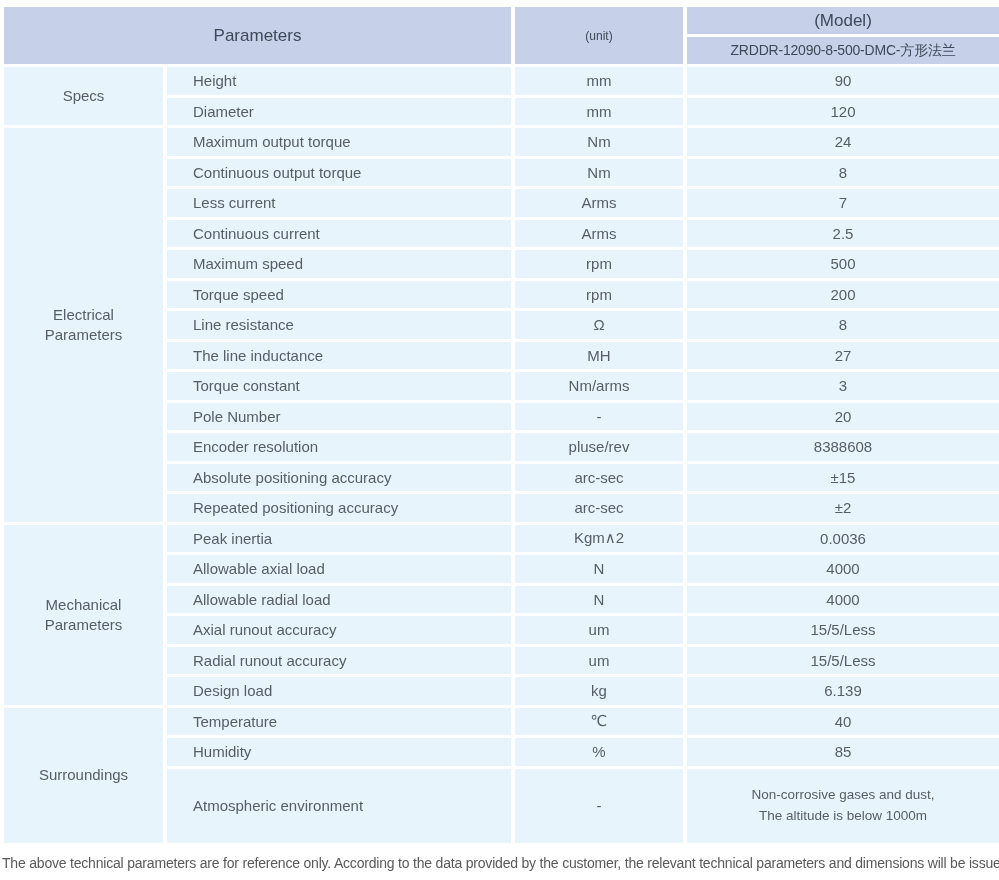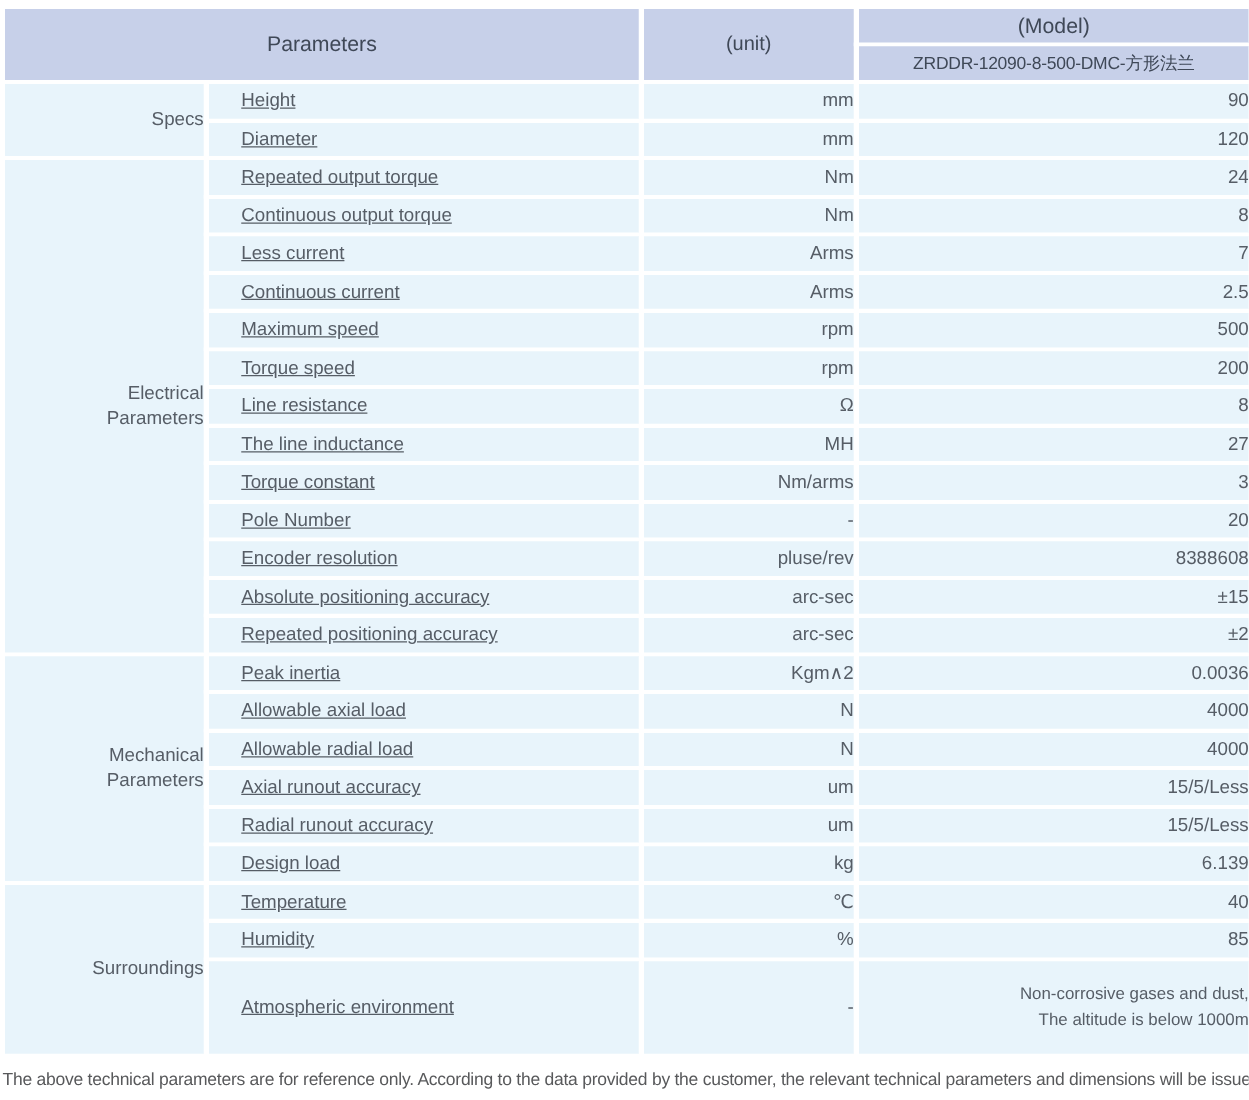--- a/index.html
+++ b/index.html
@@ -35,43 +35,42 @@
     padding: 0;
   }
   thead tr { height: 30px; }
   thead th {
     background: var(--header-bg, #c7d0e9);
     color: var(--header-text, #3f4857);
     text-align: center;
     vertical-align: middle;
   }
   th.parameters-cell { font-size: 17px; }
-  th.unit-cell-h     { font-size: 16px; }
+  th.unit-cell-h     { font-size: 12px; }
   th.model-cell      { font-size: 17px; }
   th.model-value-cell{ font-size: 14px; letter-spacing: -0.2px; }
 
   tbody tr { height: 30.5px; }
   tbody tr.tall { height: 77px; }
   tbody td {
     background: var(--row-bg, #e8f4fb);
     color: var(--body-text, #565d66);
     font-size: 15px;
     vertical-align: middle;
   }
   td.group-cell {
-    text-align: right;
+    text-align: center;
     line-height: 1.3;
   }
   td.name-cell {
     text-align: left;
     padding-left: 26px;
-    text-decoration: underline;
   }
   td.unit-cell, td.value-cell {
-    text-align: right;
+    text-align: center;
   }
   tbody tr.tall td.value-cell {
     font-size: 13.5px;
     line-height: 1.55;
   }
   .footer-note {
     margin-top: 9px;
     padding-left: 2px;
     font-size: 14px;
     letter-spacing: -0.2px;
@@ -111,21 +110,21 @@
         <tr>
           <td class="name-cell">Diameter</td>
           <td class="unit-cell">mm</td>
           <td class="value-cell">120</td>
         </tr>
       </tbody>
       <tbody>
         <tr>
           <td class="group-cell" rowspan="13">Electrical
 Parameters</td>
-          <td class="name-cell">Repeated output torque</td>
+          <td class="name-cell">Maximum output torque</td>
           <td class="unit-cell">Nm</td>
           <td class="value-cell">24</td>
         </tr>
         <tr>
           <td class="name-cell">Continuous output torque</td>
           <td class="unit-cell">Nm</td>
           <td class="value-cell">8</td>
         </tr>
         <tr>
           <td class="name-cell">Less current</td>

